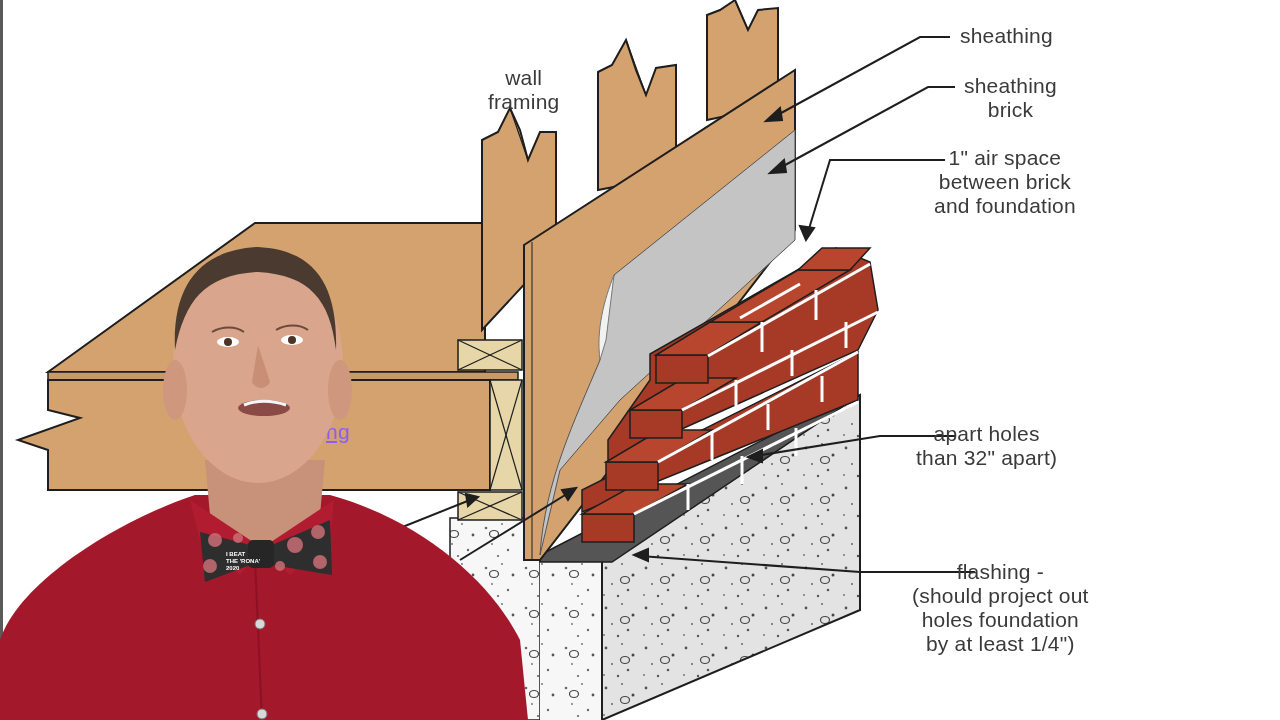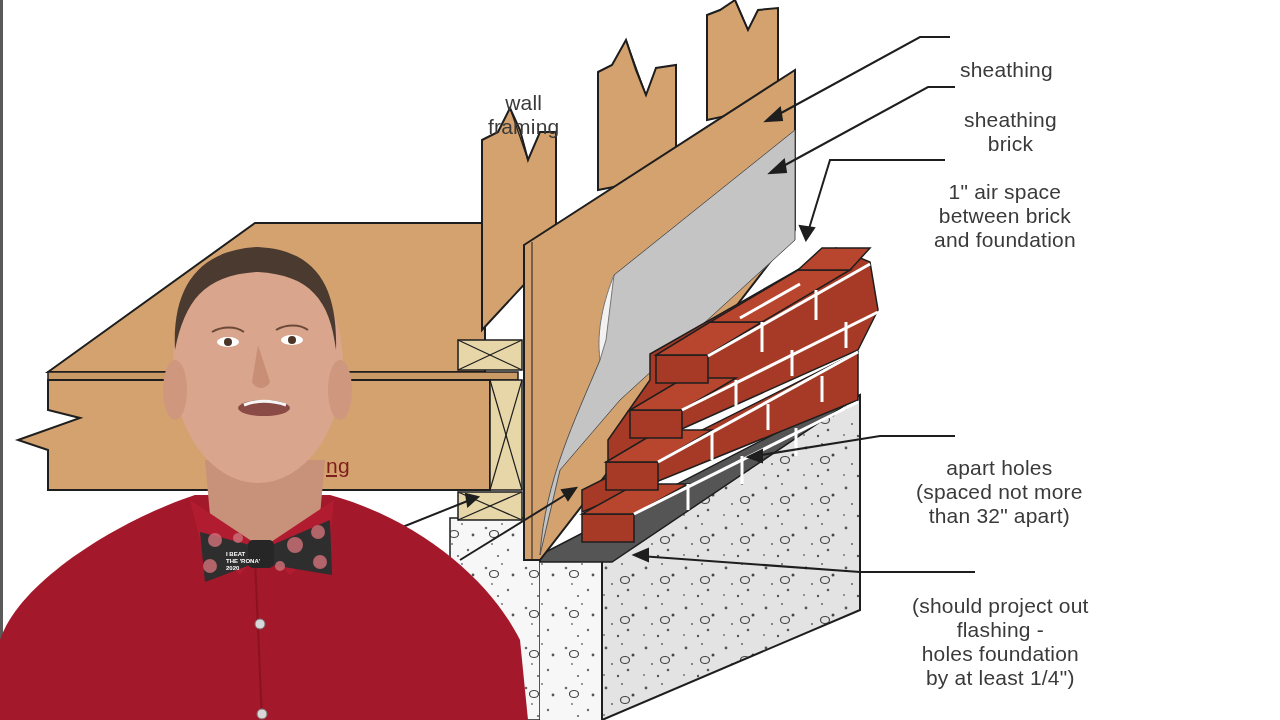--- a/index.html
+++ b/index.html
@@ -1,19 +1,19 @@
 <!DOCTYPE html>
 <html><head>
 <meta charset="utf-8">
 <style>
   html, body { margin: 0; padding: 0; }
   body { width: 1280px; height: 720px; overflow: hidden; background: #ffffff; position: relative; font-family: "Liberation Sans", sans-serif; }
   #stage { position: absolute; left: 0; top: 0; width: 1280px; height: 720px; }
   .left-border { position: absolute; left: 0; top: 0; width: 3px; height: 720px; background: #5a5a5a; }
-  .label { position: absolute; color: #3a3a3a; font-size: 21px; line-height: 24px; text-align: center; white-space: nowrap; font-family: "Liberation Sans", sans-serif; letter-spacing: 0.2px; margin-top: 34px; }
+  .label { position: absolute; color: #3a3a3a; font-size: 21px; line-height: 24px; text-align: center; white-space: nowrap; font-family: "Liberation Sans", sans-serif; letter-spacing: 0.2px; }
   .label span { display: block; }
   .bowtie-text { position: absolute; font-size: 6px; line-height: 7px; color: #ffffff; font-weight: bold; font-family: "Liberation Sans", sans-serif; }
 </style>
 </head>
 <body>
 
 <div id="stage">
   <div class="left-border"></div>
 
   <svg width="1280" height="720" viewBox="0 0 1280 720" style="position:absolute;left:0;top:0">
@@ -142,48 +142,47 @@
       <polygon points="748,457 762,450 762,462"></polygon>
       <polyline points="975,572 860,572 640,556" fill="none"></polyline>
       <polygon points="634,555 648,549 648,561"></polygon>
       <line x1="395" y1="530" x2="470" y2="500"></line>
       <polygon points="478,497 466,494 468,506"></polygon>
       <line x1="460" y1="560" x2="570" y2="492"></line>
       <polygon points="576,488 562,490 568,500"></polygon>
     </g>
   </svg>
 
-  <div class="label" style="left:488px;top:57px;">
+  <div class="label" style="left:488px;top:66px;">
     <span>wall</span>
     <span>framing</span>
   </div>
   <div class="label" style="left:960px;top:24px;">
     <span>sheathing</span>
   </div>
   <div class="label" style="left:964px;top:74px;">
     <span>sheathing</span>
     <span>brick</span>
   </div>
   <div class="label" style="left:934px;top:146px;">
     <span>1" air space</span>
     <span>between brick</span>
     <span>and foundation</span>
   </div>
   <div class="label" style="left:916px;top:422px;">
     <span>apart holes</span>
-    <span>(spaced not more</span>
     <span>than 32" apart)</span>
   </div>
   <div class="label" style="left:912px;top:560px;">
+    <span>flashing -</span>
     <span>(should project out</span>
-    <span>flashing -</span>
     <span>holes foundation</span>
     <span>by at least 1/4")</span>
   </div>
-  <div class="label" style="left:326px;top:420px;color:#7f1d1d;text-decoration:underline;">
+  <div class="label" style="left:326px;top:420px;color:#8b5cf6;text-decoration:underline;">
     <span>ng</span>
   </div>
 
   <svg width="1280" height="720" viewBox="0 0 1280 720" style="position:absolute;left:0;top:0">
     <g>
 
       <path d="M0,640 C20,580 120,520 195,495 L330,495 C420,520 490,580 520,640 L528,720 L0,720 Z" fill="#A3182A"></path>
       <path d="M255,560 L262,720" stroke="#8c1222" stroke-width="2" fill="none"></path>
       <circle cx="260" cy="624" r="5" fill="#d8d8d8" stroke="#777" stroke-width="1"></circle>
       <circle cx="262" cy="714" r="5" fill="#d8d8d8" stroke="#777" stroke-width="1"></circle>

